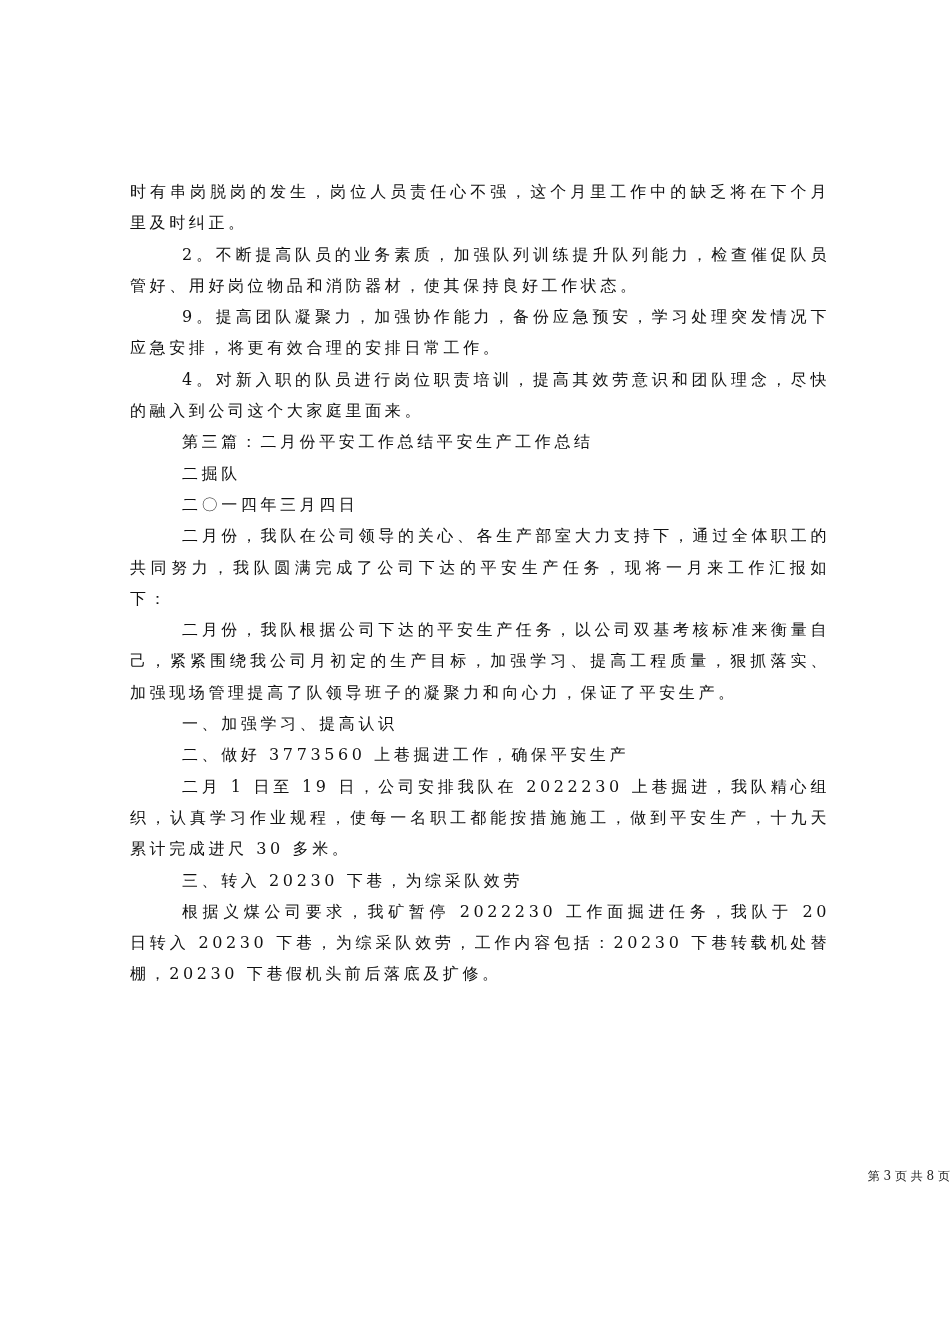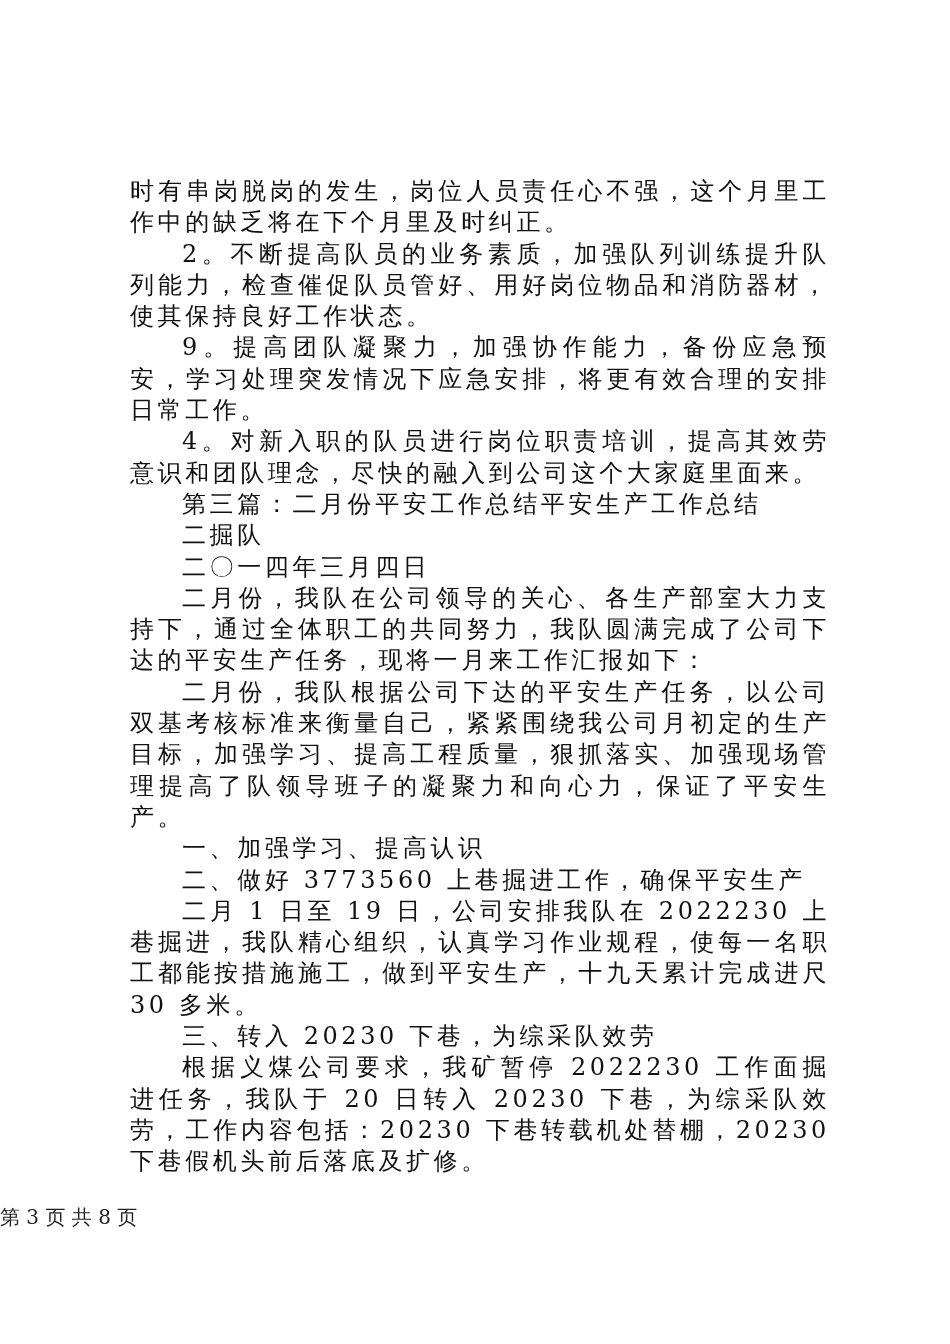--- a/index.html
+++ b/index.html
@@ -1,28 +1,28 @@
 <!DOCTYPE html>
 <html><head>
 <meta charset="utf-8">
 <style>
   html, body { margin: 0; padding: 0; background: #ffffff; }
   body { width: 950px; height: 1344px; position: relative; overflow: hidden; }
   .page { position: absolute; left: 0; top: 0; width: 950px; height: 1344px; background: #fff; }
   .content {
     position: absolute; left: 130px; top: 176px; width: 700px;
     font-family: "DejaVu Serif", "Liberation Serif", serif;
-    font-size: 24px; line-height: 31.3px; color: #111;
+    font-size: 16px; line-height: 31.3px; color: #111;
     letter-spacing: 3.6px; text-align: justify;
   }
   .content p { margin: 0; }
   .content p.indent { text-indent: 52px; }
   .footer {
-    position: absolute; left: 0; width: 950px; top: 1204px; text-align: left;
-    font-family: "DejaVu Serif", "Liberation Serif", serif; font-size: 20px; color: #222;
+    position: absolute; left: 0; width: 950px; top: 1168px; text-align: right;
+    font-family: "DejaVu Serif", "Liberation Serif", serif; font-size: 12px; color: #222;
   }
 </style>
 </head>
 <body>
 
 <div class="page">
   <div class="content">
     <p>时有串岗脱岗的发生，岗位人员责任心不强，这个月里工作中的缺乏将在下个月里及时纠正。</p>
     <p class="indent">2。不断提高队员的业务素质，加强队列训练提升队列能力，检查催促队员管好、用好岗位物品和消防器材，使其保持良好工作状态。</p>
     <p class="indent">9。提高团队凝聚力，加强协作能力，备份应急预安，学习处理突发情况下应急安排，将更有效合理的安排日常工作。</p>

